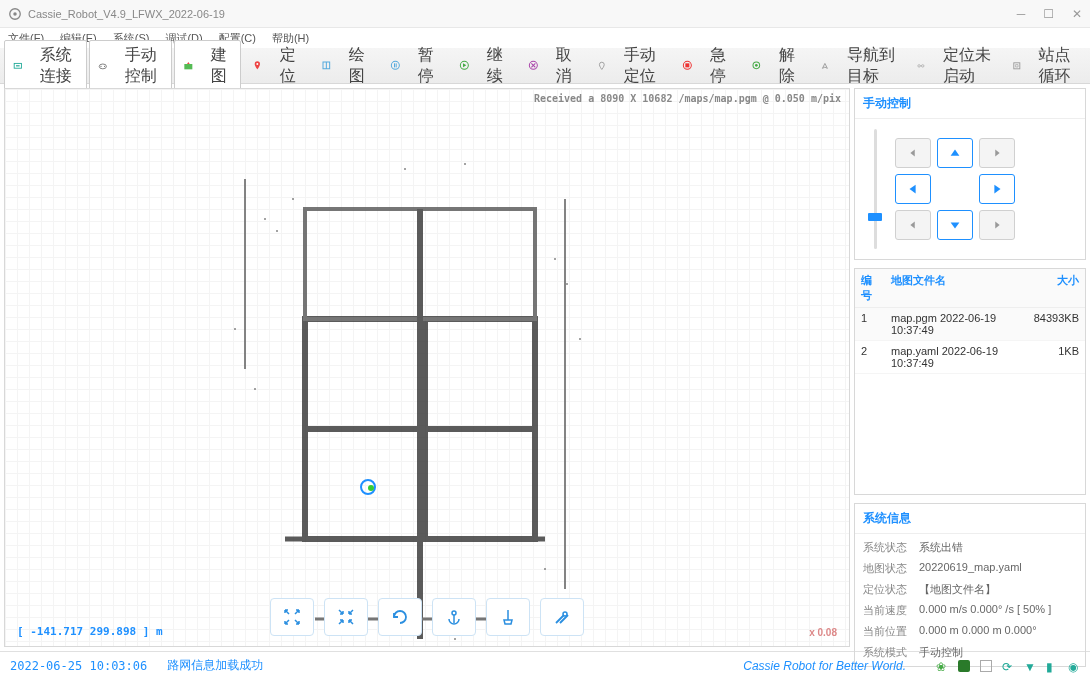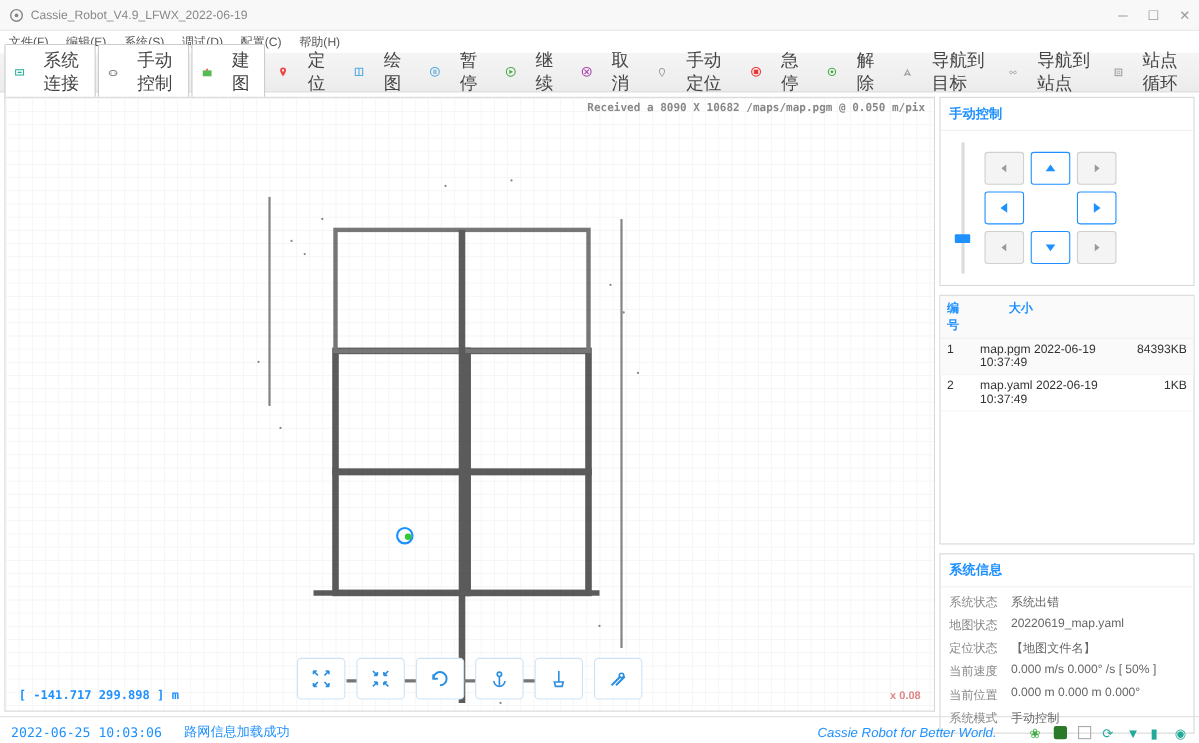--- a/index.html
+++ b/index.html
@@ -191,21 +191,21 @@
       <span>导航到目标</span>
     </div>
   <div class="tool-btn">
       <span class="ico">
         <svg viewBox="0 0 16 16">
           <circle cx="5" cy="8" r="2" fill="none" stroke="#999"></circle>
           <circle cx="11" cy="8" r="2" fill="none" stroke="#999"></circle>
           <path d="M7 8h2" stroke="#999"></path>
         </svg>
       </span>
-      <span>导航到站点</span>
+      <span>定位未启动</span>
     </div>
   <div class="tool-btn">
       <span class="ico">
         <svg viewBox="0 0 16 16">
           <rect x="3" y="3" width="10" height="10" fill="none" stroke="#999" stroke-width="1.5"></rect>
           <path d="M6 6h4v4H6z" fill="none" stroke="#999"></path>
         </svg>
       </span>
       <span>站点循环</span>
     </div>
@@ -339,20 +339,21 @@
                 <path d="M6 4l5 4-5 4" fill="#999"></path>
               </svg>
             </div>
         </div>
       </div>
     </div>
 
     <div class="panel-box file-table">
       <div class="th">
         <div class="td c1">编号</div>
+        <div class="td c2">地图文件名</div>
         <div class="td c3">大小</div>
       </div>
       <div class="tr">
         <div class="td c1">1</div>
         <div class="td c2">map.pgm  2022-06-19 10:37:49</div>
         <div class="td c3">84393KB</div>
       </div>
       <div class="tr">
         <div class="td c1">2</div>
         <div class="td c2">map.yaml  2022-06-19 10:37:49</div>

